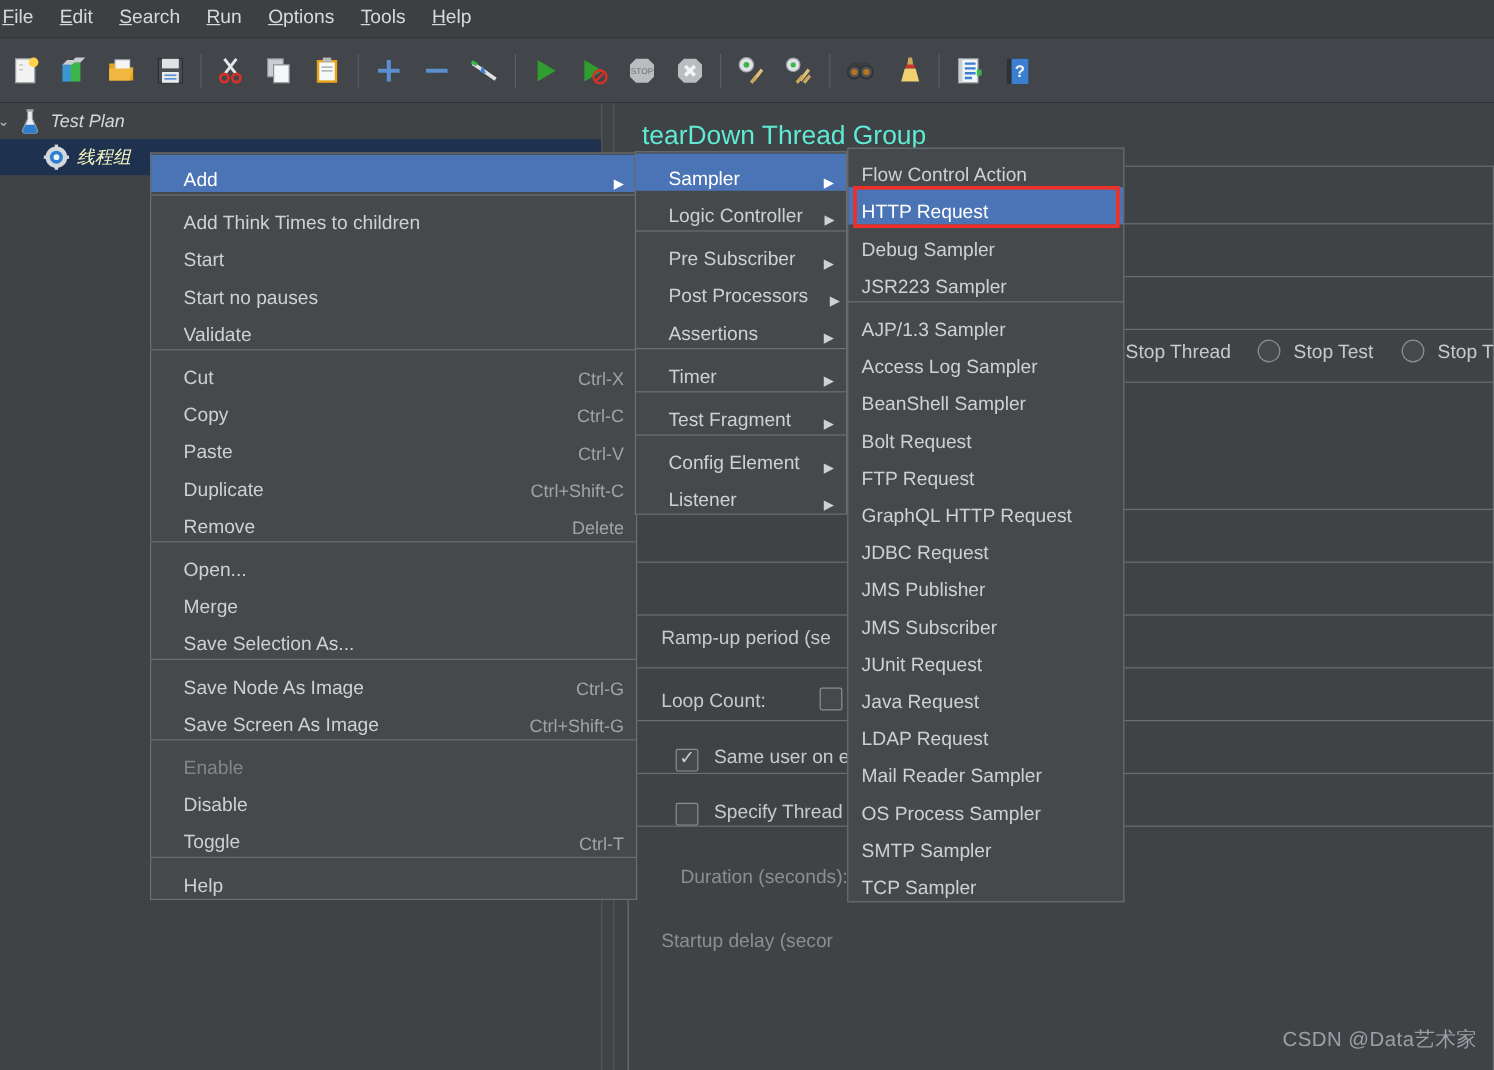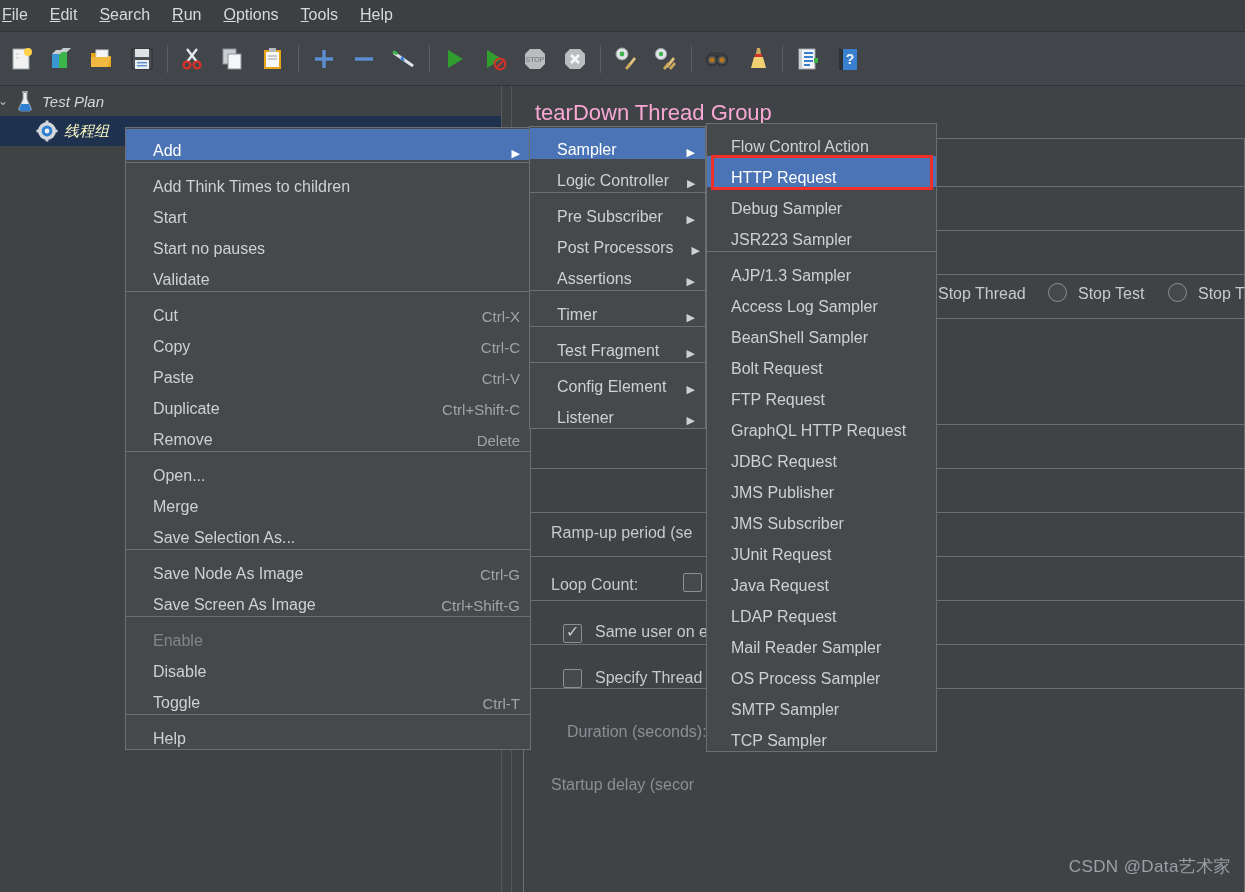--- a/index.html
+++ b/index.html
@@ -78,21 +78,21 @@
   .tree-row.child { padding-left: 34px; }
 
   
   .right-panel {
     position: absolute; left: 513px; top: 86px; width: 732px; height: 806px;
     background: #3f4346;
     overflow: hidden;
   }
   .rp-title {
     position: absolute; left: 22px; top: 14px;
-    font-size: 22px; color: #f9a8d4; white-space: nowrap;
+    font-size: 22px; color: #5eead4; white-space: nowrap;
   }
   .form-box {
     position: absolute; left: 10px; top: 52px; width: 722px; height: 760px;
     border: 1px solid #6b6f72;
   }
   .form-line { position: absolute; left: 0; width: 722px; height: 1px; background: #6b6f72; }
   .fld-label {
     position: absolute; font-size: 16px; color: #c6cace; white-space: nowrap;
   }
   .fld-label.dim { color: #8b8f93; }
@@ -139,21 +139,21 @@
     margin-left: auto; padding-left: 18px;
     font-size: 11px; color: #cdd1d5;
   }
   .menu .row.sel .arrow { color: #fff; }
   .menu .sep { height: 1px; background: #6b6f72; margin: 2px 0; }
 
   #menu-context { left: 125px; top: 127px; width: 406px; }
   #menu-add     { left: 529px; top: 126px; width: 177px; }
   #menu-sampler { left: 706px; top: 123px; width: 231px; }
 
-  #menu-sampler .row { height: 31px; padding-left: 24px; }
+  #menu-sampler .row { height: 31px; padding-left: 11px; }
 
   .redbox {
     position: absolute;
     left: 711px; top: 155px; width: 222px; height: 35px;
     border: 3px solid #f03028;
     z-index: 60;
     pointer-events: none;
   }
 
   .watermark {

